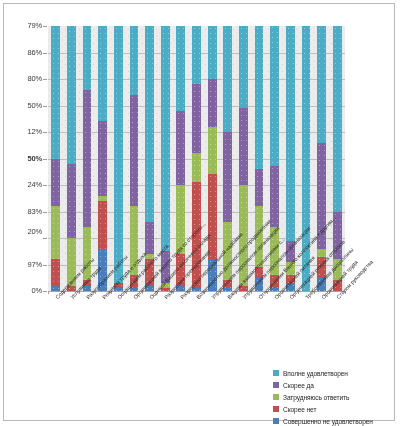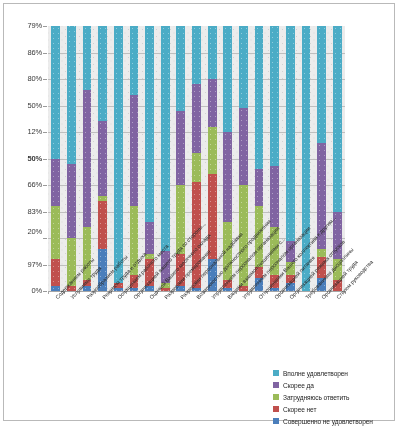--- a/index.html
+++ b/index.html
@@ -157,21 +157,21 @@
 </head>
 <body>
 
 <div id="chart-frame">
 
   <div id="ylabels-wrap">
       <div class="ylabel" style="top: 282px;">0%</div>
       <div class="ylabel" style="top: 255.5px;">97%</div>
       <div class="ylabel" style="top: 223px;">20%</div>
       <div class="ylabel" style="top: 202.5px;">83%</div>
-      <div class="ylabel" style="top: 176px;">66%</div>
+      <div class="ylabel" style="top: 176px;">24%</div>
       <div class="ylabel" style="top: 149.5px; font-weight: bold;">50%</div>
       <div class="ylabel" style="top: 123px;">12%</div>
       <div class="ylabel" style="top: 96.5px;">50%</div>
       <div class="ylabel" style="top: 70px;">80%</div>
       <div class="ylabel" style="top: 43.5px;">86%</div>
       <div class="ylabel" style="top: 17px;">79%</div>
     </div>
 
   <div id="plot-area">
     <div id="plot-dots"></div>

